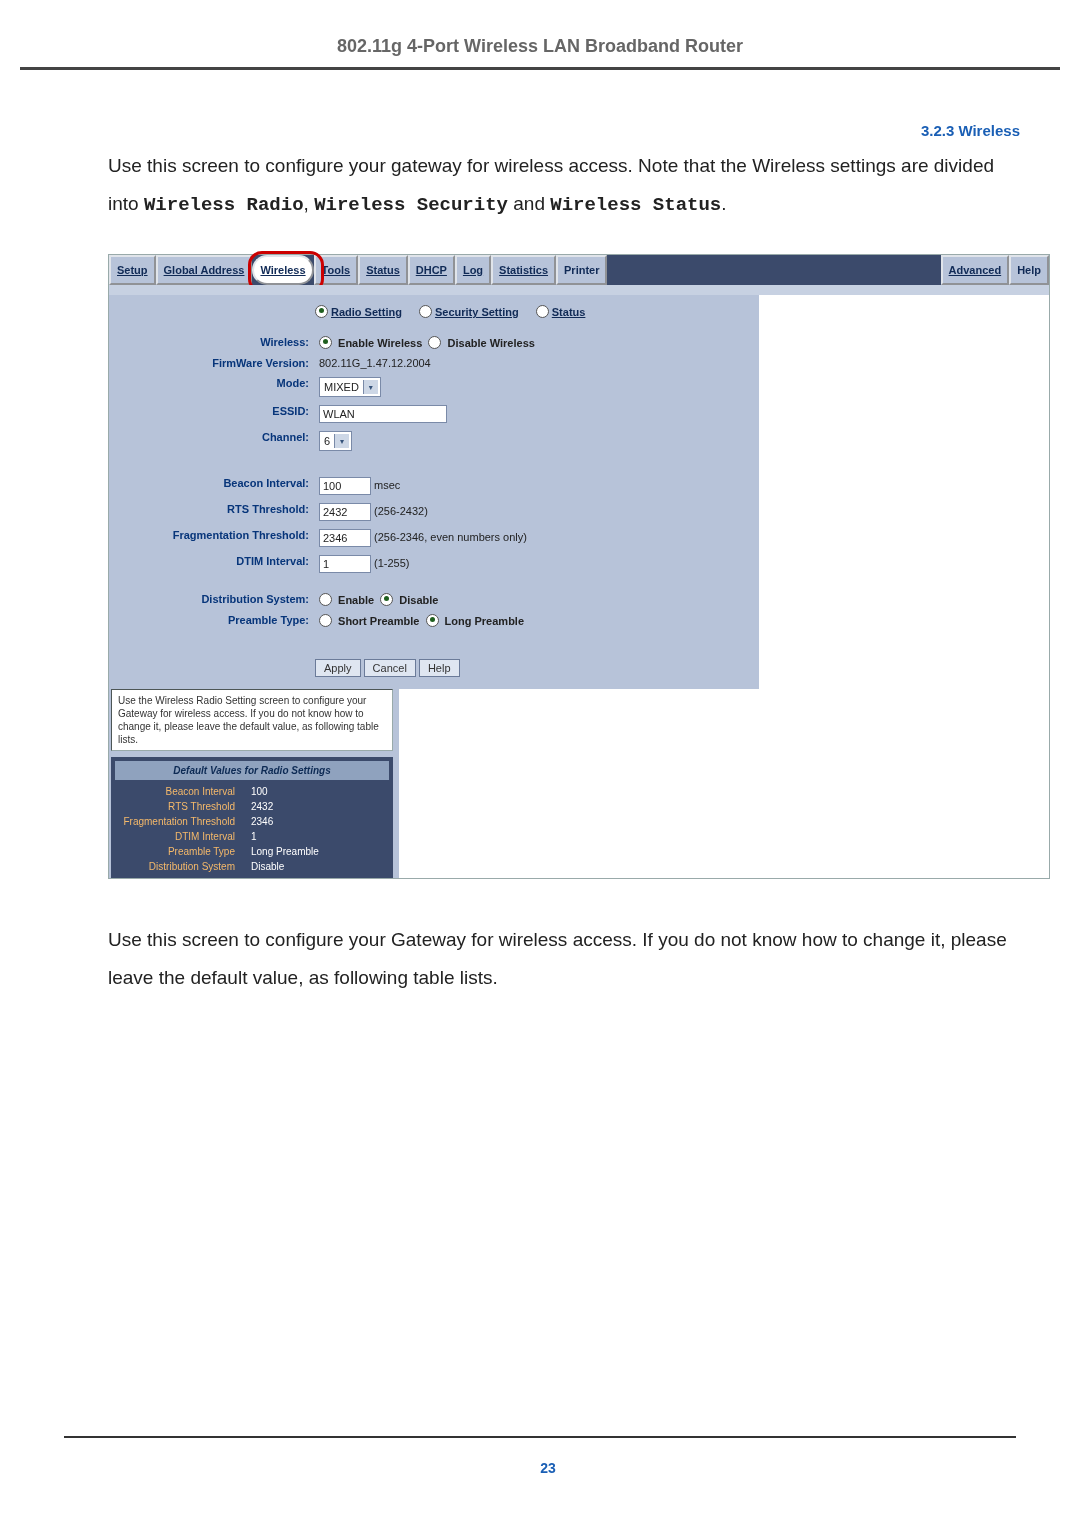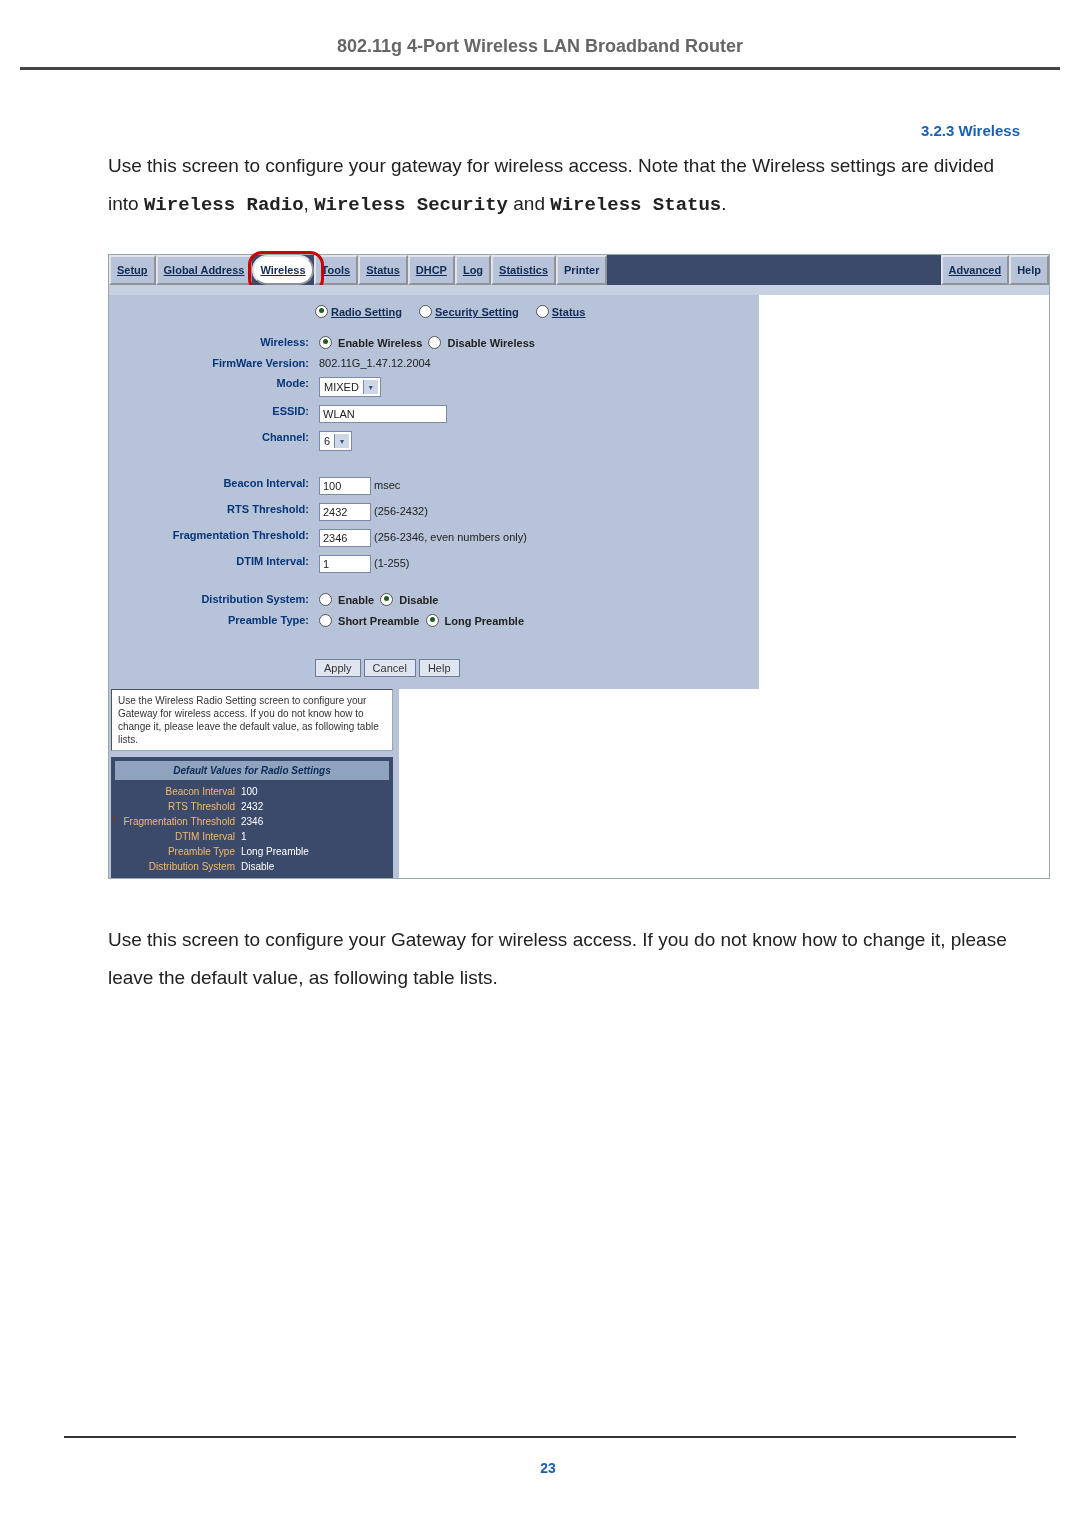--- a/index.html
+++ b/index.html
@@ -189,21 +189,21 @@
     background:#8fa2be;
     color:#0d2a54;
     font-weight:bold;
     text-align:center;
     padding:4px 2px;
     margin-bottom:4px;
     font-size:10px;
     font-style:italic;
   }
   .default-row { display:flex; padding:2px 0; }
-  .default-row .k { width:120px; text-align:right; color:#f5b96a; margin-right:6px; }
+  .default-row .k { width:120px; text-align:right; color:#f5b96a; margin-right:16px; }
   .default-row .v { color:#fff; }
 
   .radio-heading {
     font-family:Arial, sans-serif;
     font-size:19px;
     color:#222;
     letter-spacing:2px;
     margin:4px 0 6px 12px;
   }
   .footer-rule {

